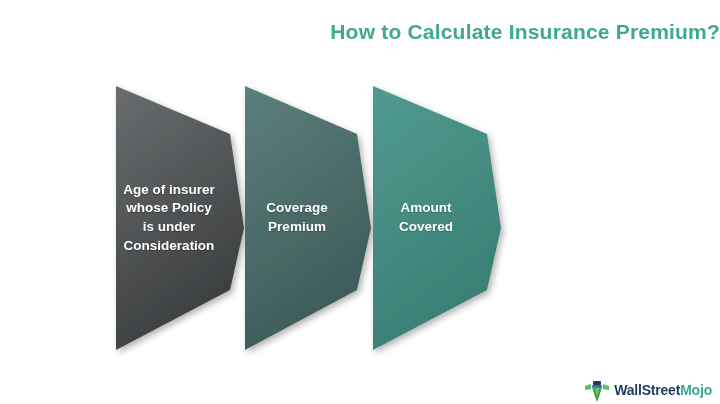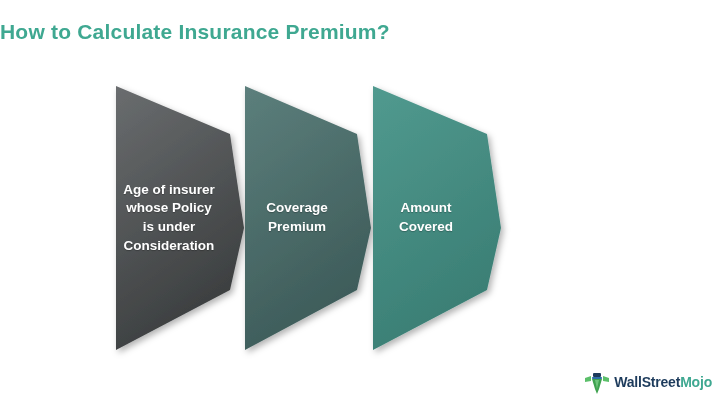--- a/index.html
+++ b/index.html
@@ -24,21 +24,21 @@
     height: 404px;
     background: #ffffff;
   }
 
   
   #title {
     position: absolute;
     left: 0;
     top: 20px;
     width: 720px;
-    text-align: left;
+    text-align: right;
     font-size: 21px;
     font-weight: bold;
     color: #3fa891;
     letter-spacing: 0.2px;
     white-space: nowrap;
   }
 
   
   #chevron-row {
     position: absolute;
@@ -97,21 +97,21 @@
 
   #step-1 .chevron-label { padding-right: 26px; }
   #step-2 .chevron-label { padding-right: 26px; }
   #step-3 .chevron-label { padding-right: 26px; }
   #step-4 .chevron-label { padding-right: 26px; }
 
   
   #logo {
     position: absolute;
     right: 8px;
-    bottom: 8px;
+    bottom: 0;
     height: 28px;
     display: flex;
     align-items: center;
     gap: 4px;
   }
   #logo-mark {
     width: 26px;
     height: 26px;
     flex: 0 0 auto;
   }

